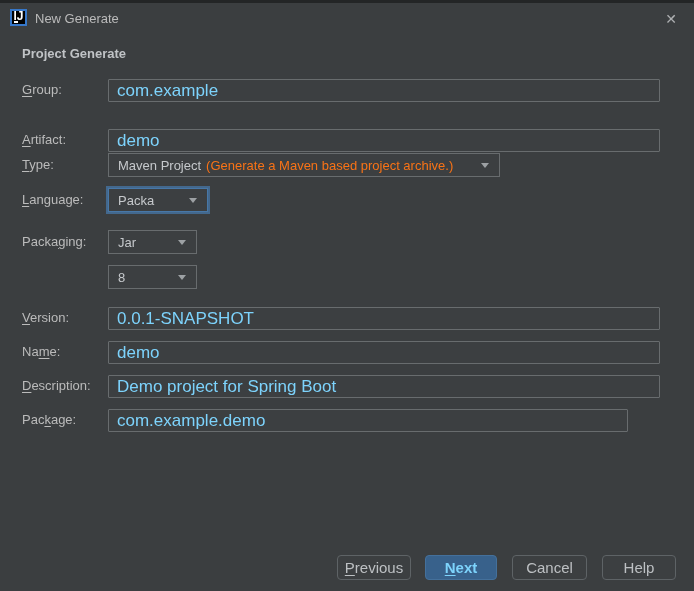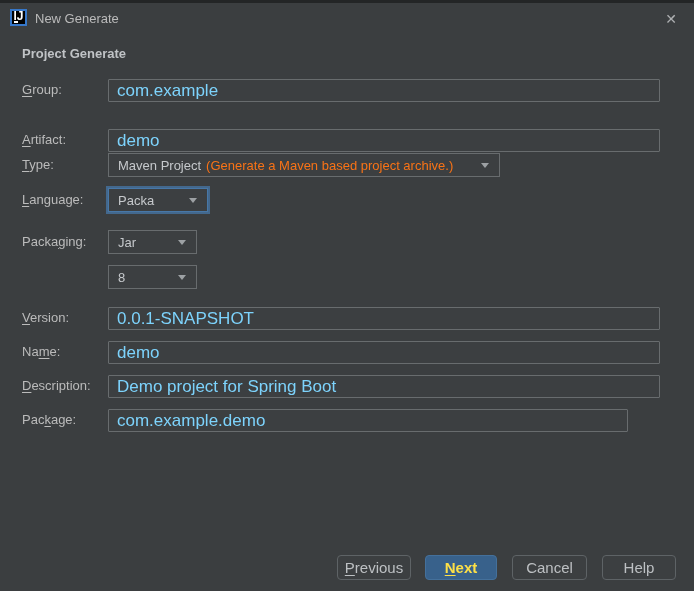--- a/index.html
+++ b/index.html
@@ -53,21 +53,21 @@
   .combo.focused{
     border-color:#4777a7;
     box-shadow:0 0 0 2px rgba(71,119,167,0.75);
   }
   .btn{
     position:absolute;top:555px;height:25px;box-sizing:border-box;
     background:#3c3f41;border:1px solid #5e6366;border-radius:4px;
     color:#bdc0c3;font-family:"Liberation Sans","DejaVu Sans",sans-serif;font-size:15px;
     display:flex;align-items:center;justify-content:center;cursor:default;
   }
-  .btn.primary{background:#38618b;border-color:#44709b;color:#fde047;font-weight:bold;align-items:center;}
+  .btn.primary{background:#38618b;border-color:#44709b;color:#7dd3fc;font-weight:bold;align-items:center;}
 </style>
 </head>
 <body>
 
 <div class="top-edge"></div>
 
 <div class="title-bar">
   <div class="app-icon">
     <span>IJ</span>
     <span class="dash"></span>

